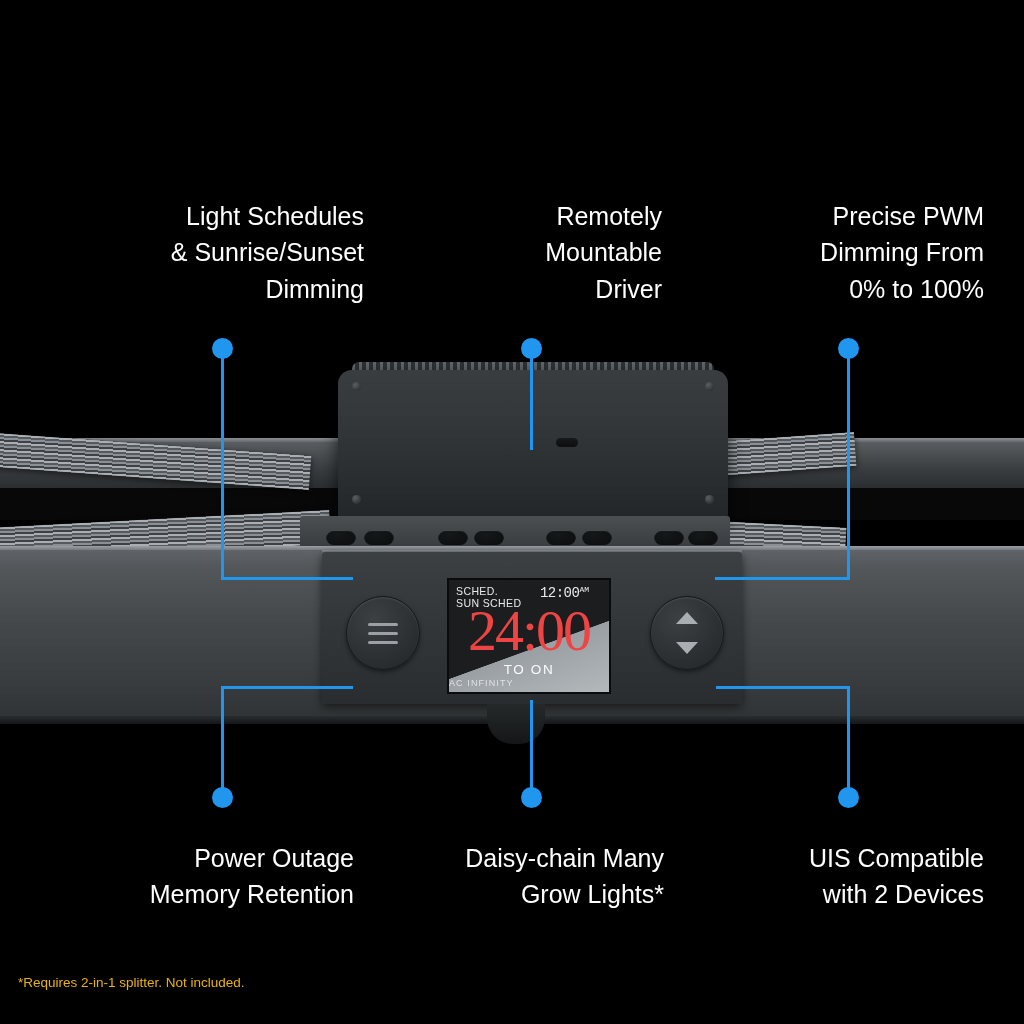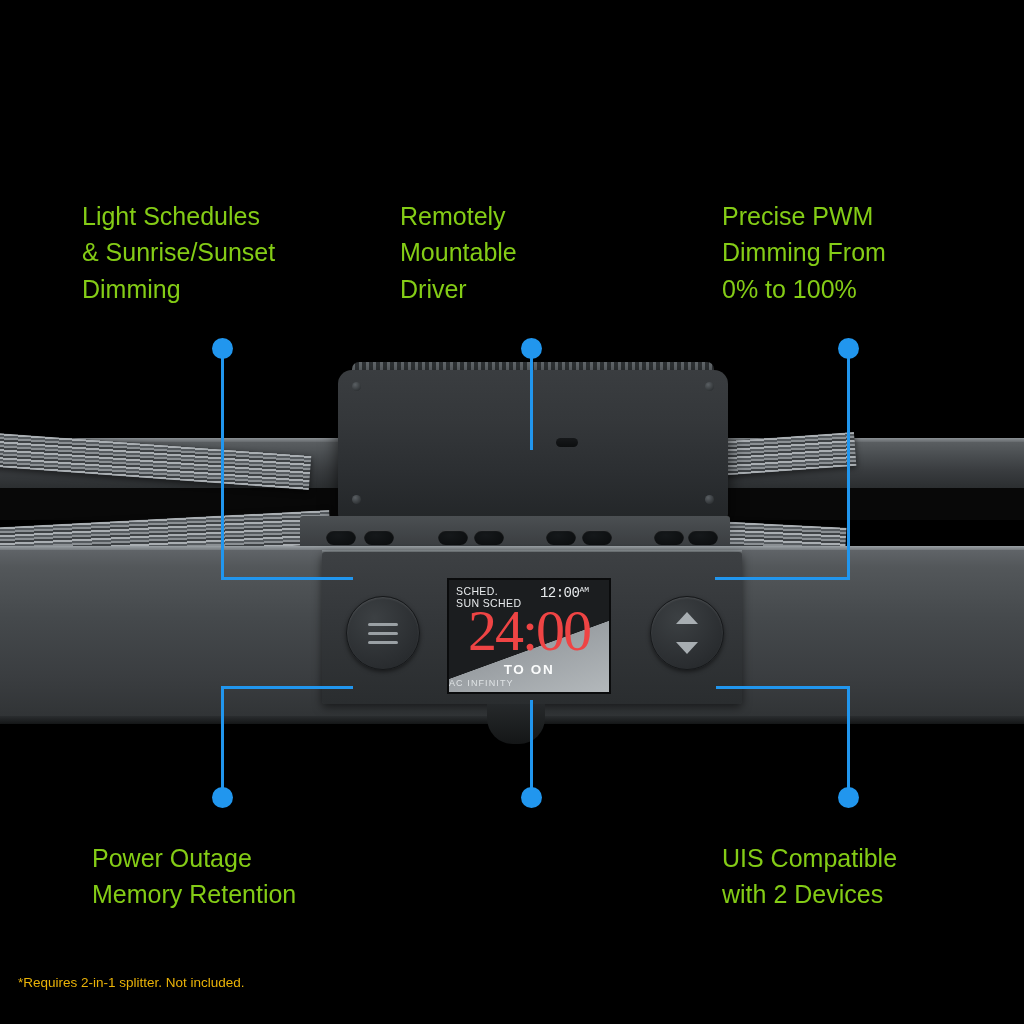--- a/index.html
+++ b/index.html
@@ -5,22 +5,22 @@
   html,body{margin:0;padding:0;background:#000;}
   body{width:1024px;height:1024px;overflow:hidden;
        font-family:"Liberation Sans","DejaVu Sans",sans-serif;}
   #stage{position:relative;width:1024px;height:1024px;background:#000;overflow:hidden;}
 
   
   .title{position:absolute;left:84px;top:74px;font-size:46px;letter-spacing:.5px;
          color:#2196ee;font-weight:400;white-space:nowrap;}
 
   
-  .label{position:absolute;color:#84cc16;font-size:25px;line-height:1.45;
-         text-align:left;font-weight:400;white-space:pre-line;}
+  .label{position:absolute;color:#ffffff;font-size:25px;line-height:1.45;
+         text-align:right;font-weight:400;white-space:pre-line;}
 
   .footnote{position:absolute;left:18px;top:975px;color:#eab308;font-size:13.5px;}
 
   
   .dot{position:absolute;width:21px;height:21px;border-radius:50%;
        background:#2196ee;}
   .vline{position:absolute;width:3px;background:#2196ee;}
   .hline{position:absolute;height:3px;background:#2196ee;}
 
   
@@ -104,21 +104,21 @@
      background:linear-gradient(160deg,#1b1d1f 0%,#1b1d1f 58%,#9a9fa3 58.4%,#b3b8bb 100%);}
   .lcd-sched{position:absolute;left:7px;top:6px;color:#e8ebed;font-size:10.5px;
      line-height:1.12;letter-spacing:.4px;font-family:"Liberation Sans",sans-serif;}
   .lcd-clock{position:absolute;right:20px;top:5px;color:#e8ebed;font-size:14px;
      letter-spacing:-.5px;font-family:"Liberation Mono","DejaVu Sans Mono",monospace;text-align:center;}
   .lcd-clock .ampm{font-size:8px;vertical-align:top;letter-spacing:0;}
   .lcd-big{position:absolute;left:0;top:22px;width:100%;text-align:center;
      color:#ef4444;font-size:58px;line-height:1;letter-spacing:-2px;
      font-family:Liberation Serif, serif;}
   .lcd-toon{position:absolute;left:0;top:82px;width:100%;text-align:center;
-     color:#fbfcfc;font-size:13.5px;letter-spacing:1.6px;font-weight:700;}
+     color:#fbfcfc;font-size:13.5px;letter-spacing:1.6px;font-weight:400;}
   .lcd-brand{position:absolute;left:0;top:98px;width:100%;
      color:#dfe3e5;font-size:9px;letter-spacing:1.1px;}
 
   
   .connector{position:absolute;left:487px;top:284px;width:58px;height:40px;
      background:linear-gradient(180deg,#26292b,#141617);
      border-radius:0 0 26px 26px;}
 </style>
 </head>
 <body>
@@ -131,20 +131,22 @@
 Dimming</div>
   <div class="label" style="left:400px;top:198px;width:262px;">Remotely
 Mountable
 Driver</div>
   <div class="label" style="left:722px;top:198px;width:262px;">Precise PWM
 Dimming From
 0% to 100%</div>
 
   <div class="label" style="left:92px;top:840px;width:262px;">Power Outage
 Memory Retention</div>
+  <div class="label" style="left:402px;top:840px;width:262px;">Daisy-chain Many
+Grow Lights*</div>
   <div class="label" style="left:722px;top:840px;width:262px;">UIS Compatible
 with 2 Devices</div>
 
   <div class="photo">
 
     <div class="rail-back-top"></div>
     <div class="rail-back"></div>
     <div class="void"></div>
 
     <div class="finbar fin-l"></div>

